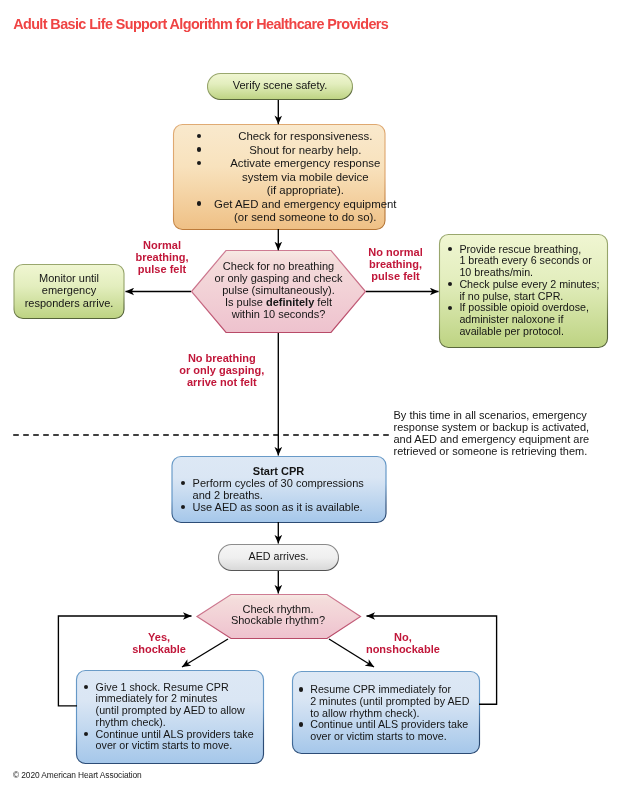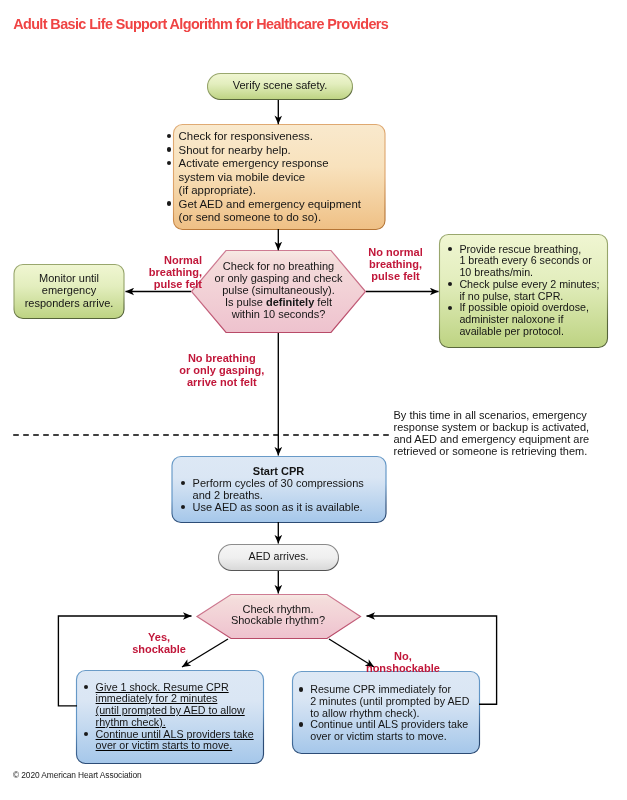--- a/index.html
+++ b/index.html
@@ -116,21 +116,21 @@
       <path d="M77,705.8 L58.4,705.8 L58.4,616 L191.5,616" marker-end="url(#arr)"></path>
       <path d="M479,704.2 L496.6,704.2 L496.6,616 L366.5,616" marker-end="url(#arr)"></path>
     </g>
     <line x1="13.2" y1="435" x2="392" y2="435" stroke="#000" stroke-width="1.55" stroke-dasharray="5.6 4.4"></line>
   </svg>
 
   <div class="node ctr" style="left:207.5px;top:80.1px;width:145px;">
     <div class="ntext fs-mid">Verify scene safety.</div>
   </div>
 
-  <div class="node" style="left:167px;top:130.3px;width:205px;">
+  <div class="node" style="left:197px;top:130.3px;width:205px;text-align:center;">
     <ul class="blist ntext">
         <li>Check for responsiveness.</li>
         <li>Shout for nearby help.</li>
         <li>Activate emergency response<br>system via mobile device<br>(if appropriate).</li>
         <li>Get AED and emergency equipment<br>(or send someone to do so).</li>
       </ul>
   </div>
 
   <div class="node ctr ntext fs-mid" style="left:196.5px;top:261.3px;width:164px;">
       <div>Check for no breathing</div>
@@ -171,52 +171,52 @@
 
   <div class="node ctr" style="left:218.5px;top:551.4px;width:120px;">
     <div class="ntext fs-small">AED arrives.</div>
   </div>
 
   <div class="node ctr ntext fs-mid" style="left:205px;top:603.5px;width:146px;">
       <div>Check rhythm.</div>
       <div>Shockable rhythm?</div>
     </div>
 
-  <div class="node" style="left:84px;top:681.5px;width:175px;text-decoration:underline;">
+  <div class="node" style="left:84px;top:681.5px;width:175px;">
     <ul class="blist ntext fs-small">
         <li>Give 1 shock. Resume CPR<br>immediately for 2 minutes<br>(until prompted by AED to allow<br>rhythm check).</li>
         <li>Continue until ALS providers take<br>over or victim starts to move.</li>
       </ul>
   </div>
 
   <div class="node" style="left:298.6px;top:684px;width:175px;">
     <ul class="blist ntext fs-small">
         <li>Resume CPR immediately for<br>2 minutes (until prompted by AED<br>to allow rhythm check).</li>
         <li>Continue until ALS providers take<br>over or victim starts to move.</li>
       </ul>
   </div>
 
-  <div class="lbl" style="left:122px;top:254px;width:80px;text-align:right;">
+  <div class="lbl" style="left:122px;top:239px;width:80px;">
       <div>Normal</div>
       <div>breathing,</div>
       <div>pulse felt</div>
     </div>
   <div class="lbl" style="left:355.5px;top:245.6px;width:80px;">
       <div>No normal</div>
       <div>breathing,</div>
       <div>pulse felt</div>
     </div>
   <div class="lbl" style="left:171.8px;top:352px;width:100px;">
       <div>No breathing</div>
       <div>or only gasping,</div>
       <div>arrive not felt</div>
     </div>
   <div class="lbl" style="left:119.1px;top:631.1px;width:80px;">
       <div>Yes,</div>
       <div>shockable</div>
     </div>
-  <div class="lbl" style="left:357.9px;top:630.9px;width:90px;margin-top:19px;">
+  <div class="lbl" style="left:357.9px;top:630.9px;width:90px;">
       <div>No,</div>
       <div>nonshockable</div>
     </div>
 
   <div class="copyright">© 2020 American Heart Association</div>
 </div>
 
 </body></html>

